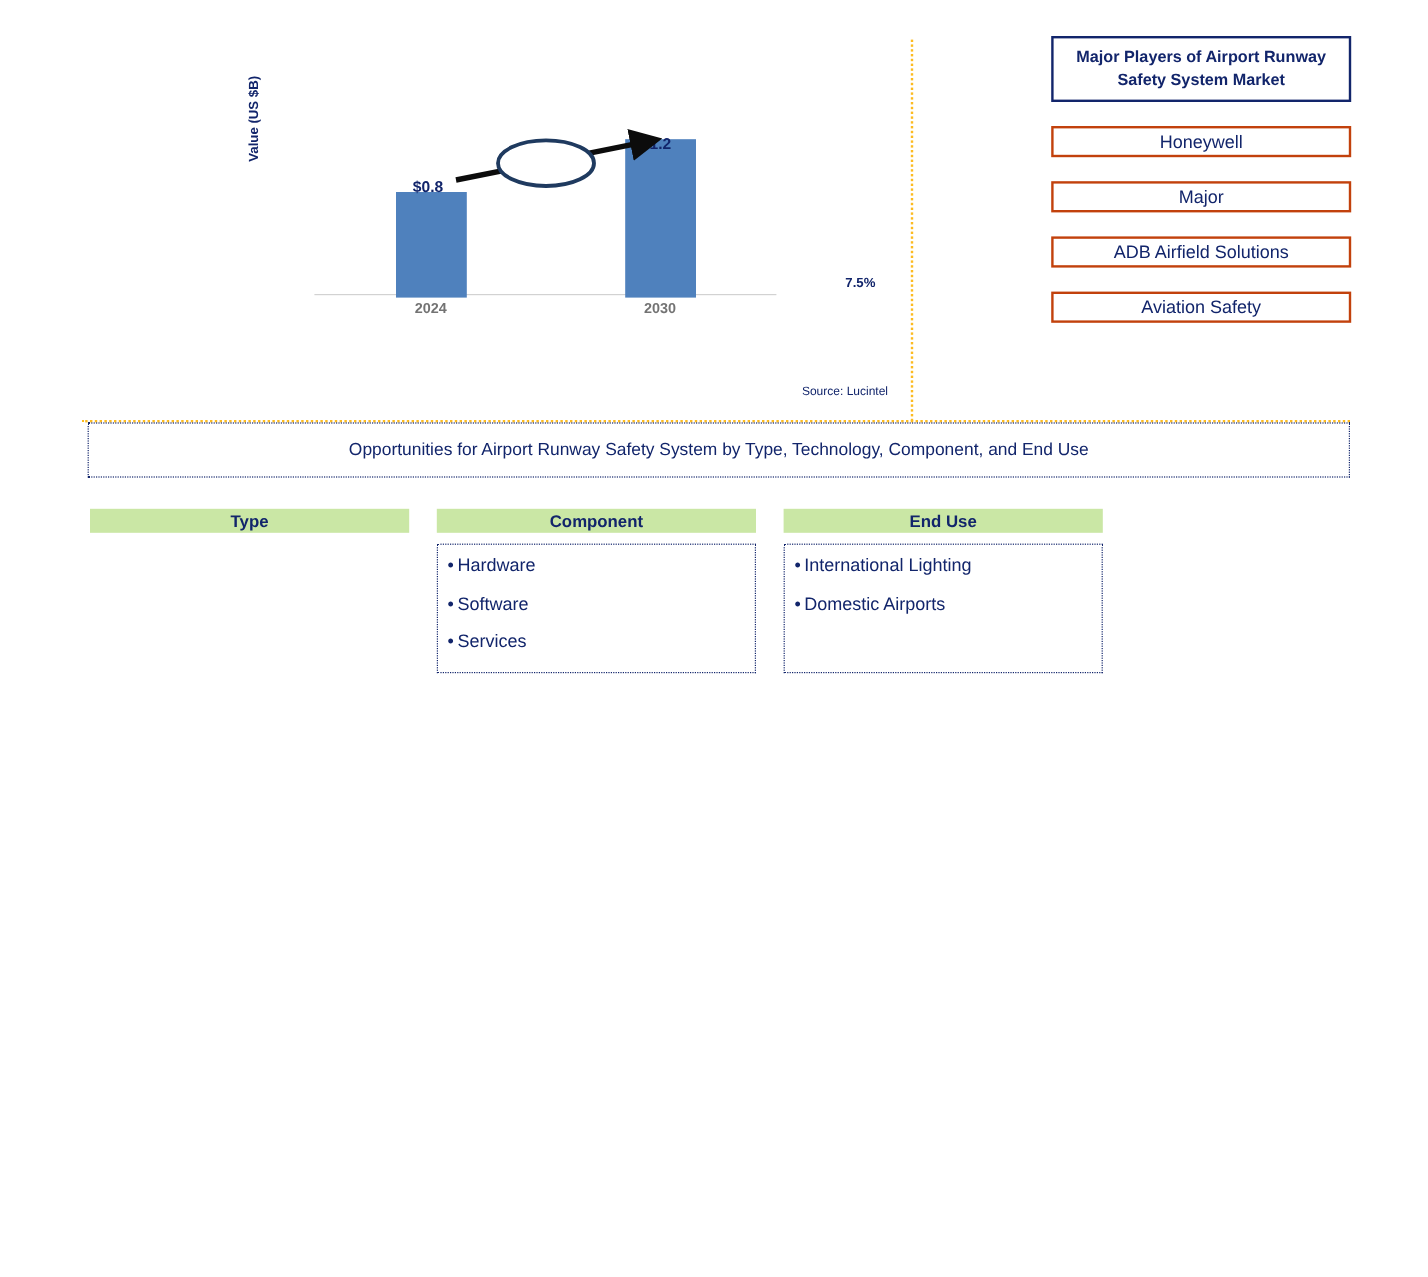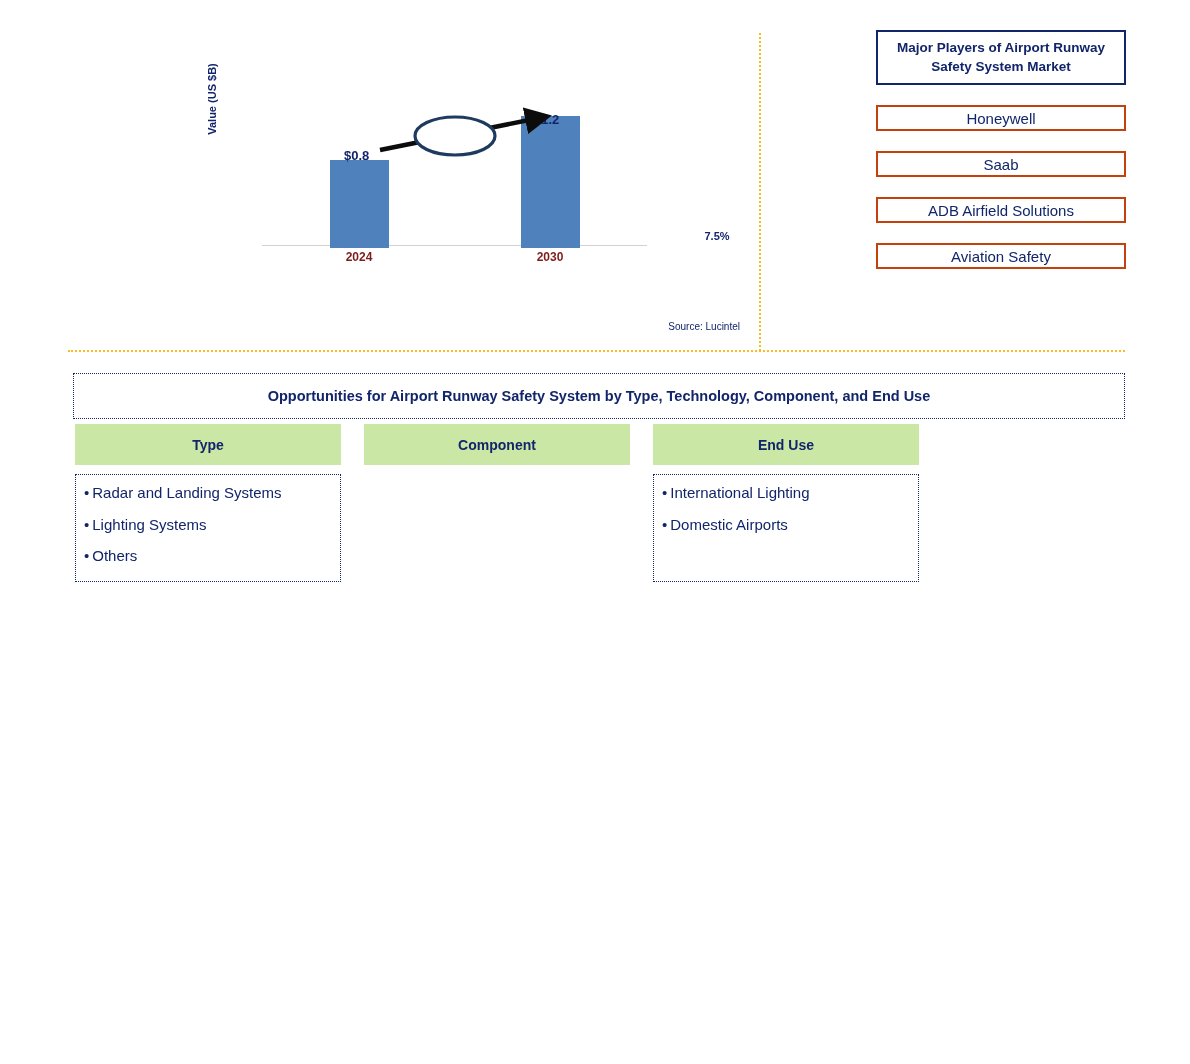--- a/index.html
+++ b/index.html
@@ -80,21 +80,21 @@
     left: 272px;
     top: 12px;
   }
   .axis-tick {
     position: absolute;
     top: 250px;
     width: 90px;
     text-align: center;
     font-size: 12px;
     font-weight: bold;
-    color: #7f1d1d;
+    color: #737373;
   }
   #tick-2024 { left: 314px; }
   #tick-2030 { left: 505px; }
 
   #y-axis-label {
     position: absolute;
     left: 256px;
     top: 120px;
     width: 110px;
     text-align: center;
@@ -187,49 +187,49 @@
     font-size: 15px;
     color: #12256b;
   }
   #player-list { margin-top: 20px; }
   #player-list .player-box:first-child { margin-top: 0; }
 
   
   #opportunities-banner {
     position: absolute;
     left: 73px;
-    top: 373px;
+    top: 352px;
     width: 1052px;
     height: 46px;
     box-sizing: border-box;
     border: 1px dotted #12256b;
     display: flex;
     align-items: center;
     justify-content: center;
     font-size: 14.5px;
-    font-weight: bold;
+    font-weight: normal;
     color: #12256b;
     text-align: center;
   }
 
   
   #categories {
     position: absolute;
     left: 75px;
     top: 424px;
     width: 1040px;
     display: flex;
     gap: 23px;
   }
   .category-col {
     width: 266px;
   }
   .category-header {
     box-sizing: border-box;
-    height: 41px;
+    height: 20px;
     background: #cae7a5;
     display: flex;
     align-items: center;
     justify-content: center;
     font-size: 14px;
     font-weight: bold;
     color: #12256b;
   }
   .category-body {
     box-sizing: border-box;
@@ -283,42 +283,42 @@
   <div class="axis-tick" id="tick-2030">2030</div>
 </div>
 
 <div id="vertical-divider"></div>
 <div id="horizontal-divider"></div>
 
 <div id="players-panel">
   <div id="players-header">Major Players of Airport Runway Safety System Market</div>
   <div id="player-list">
     <div class="player-box">Honeywell</div>
-    <div class="player-box">Saab</div>
+    <div class="player-box">Major</div>
     <div class="player-box">ADB Airfield Solutions</div>
     <div class="player-box">Aviation Safety</div>
   </div>
 </div>
 
 <div id="opportunities-banner">Opportunities for Airport Runway Safety System by Type, Technology, Component, and End Use</div>
 
 <div id="categories">
 
   <div class="category-col">
     <div class="category-header">Type</div>
-    <div class="category-body">
-      <div class="category-item"><span class="bullet">•</span><span>Radar and Landing Systems</span></div>
-      <div class="category-item"><span class="bullet">•</span><span>Lighting Systems</span></div>
-      <div class="category-item"><span class="bullet">•</span><span>Others</span></div>
-    </div>
   </div>
 
 
   <div class="category-col">
     <div class="category-header">Component</div>
+    <div class="category-body">
+      <div class="category-item"><span class="bullet">•</span><span>Hardware</span></div>
+      <div class="category-item"><span class="bullet">•</span><span>Software</span></div>
+      <div class="category-item"><span class="bullet">•</span><span>Services</span></div>
+    </div>
   </div>
 
   <div class="category-col">
     <div class="category-header">End Use</div>
     <div class="category-body">
       <div class="category-item"><span class="bullet">•</span><span>International Lighting</span></div>
       <div class="category-item"><span class="bullet">•</span><span>Domestic Airports</span></div>
     </div>
   </div>
 

